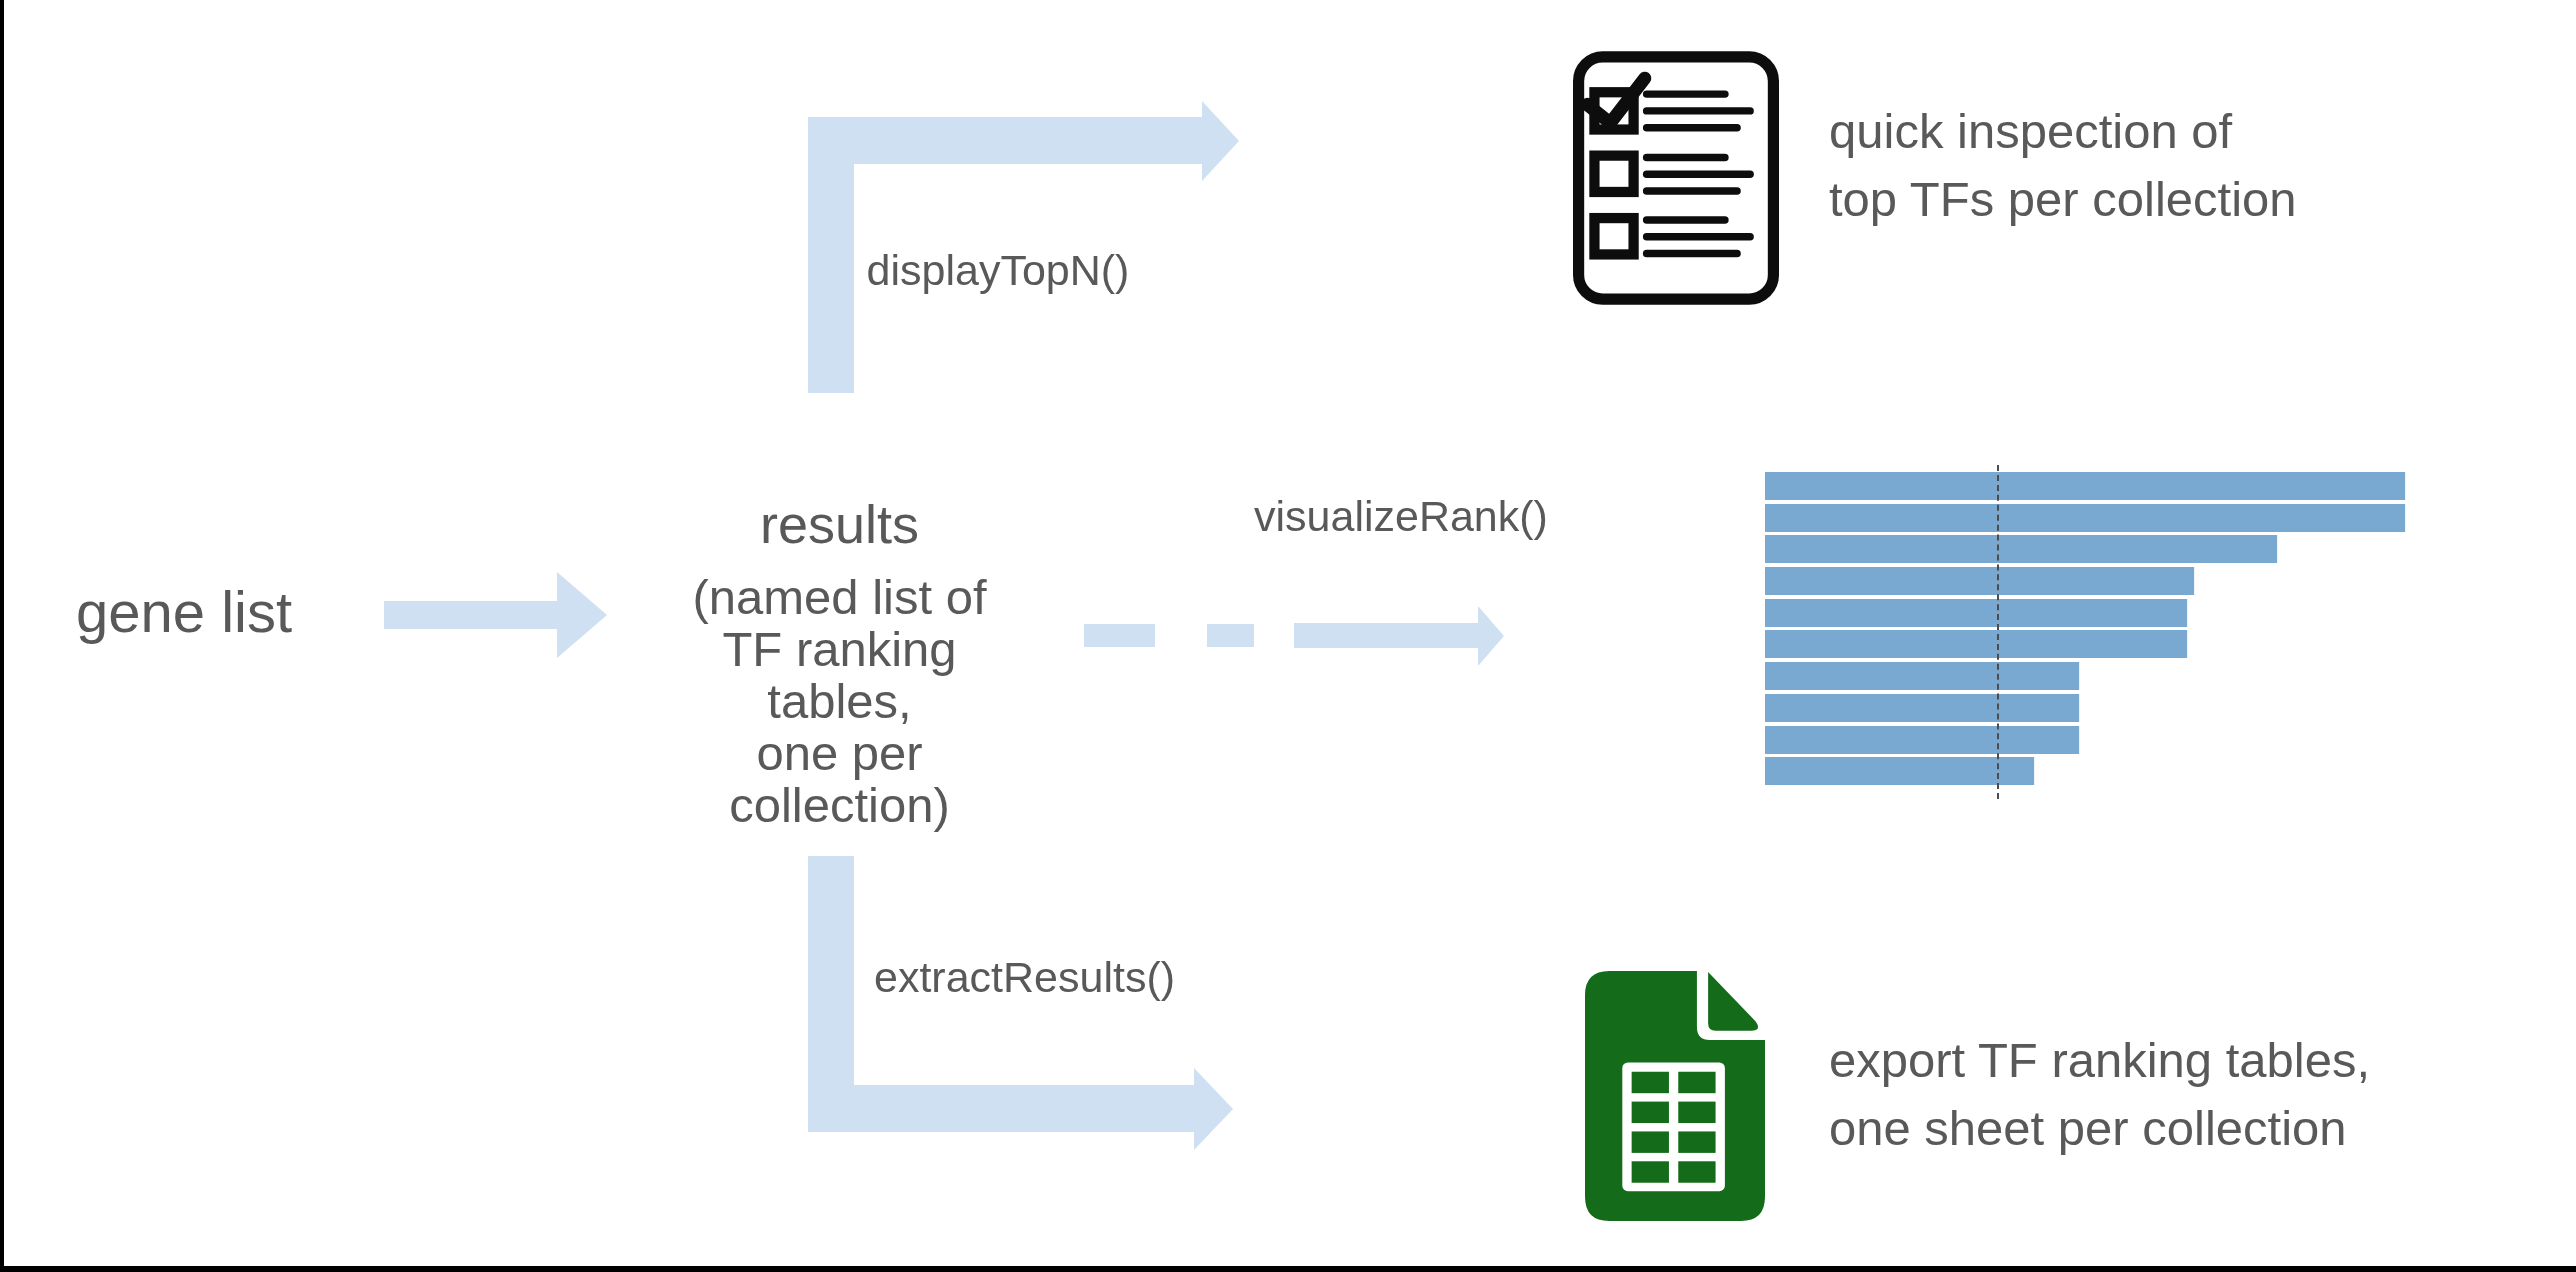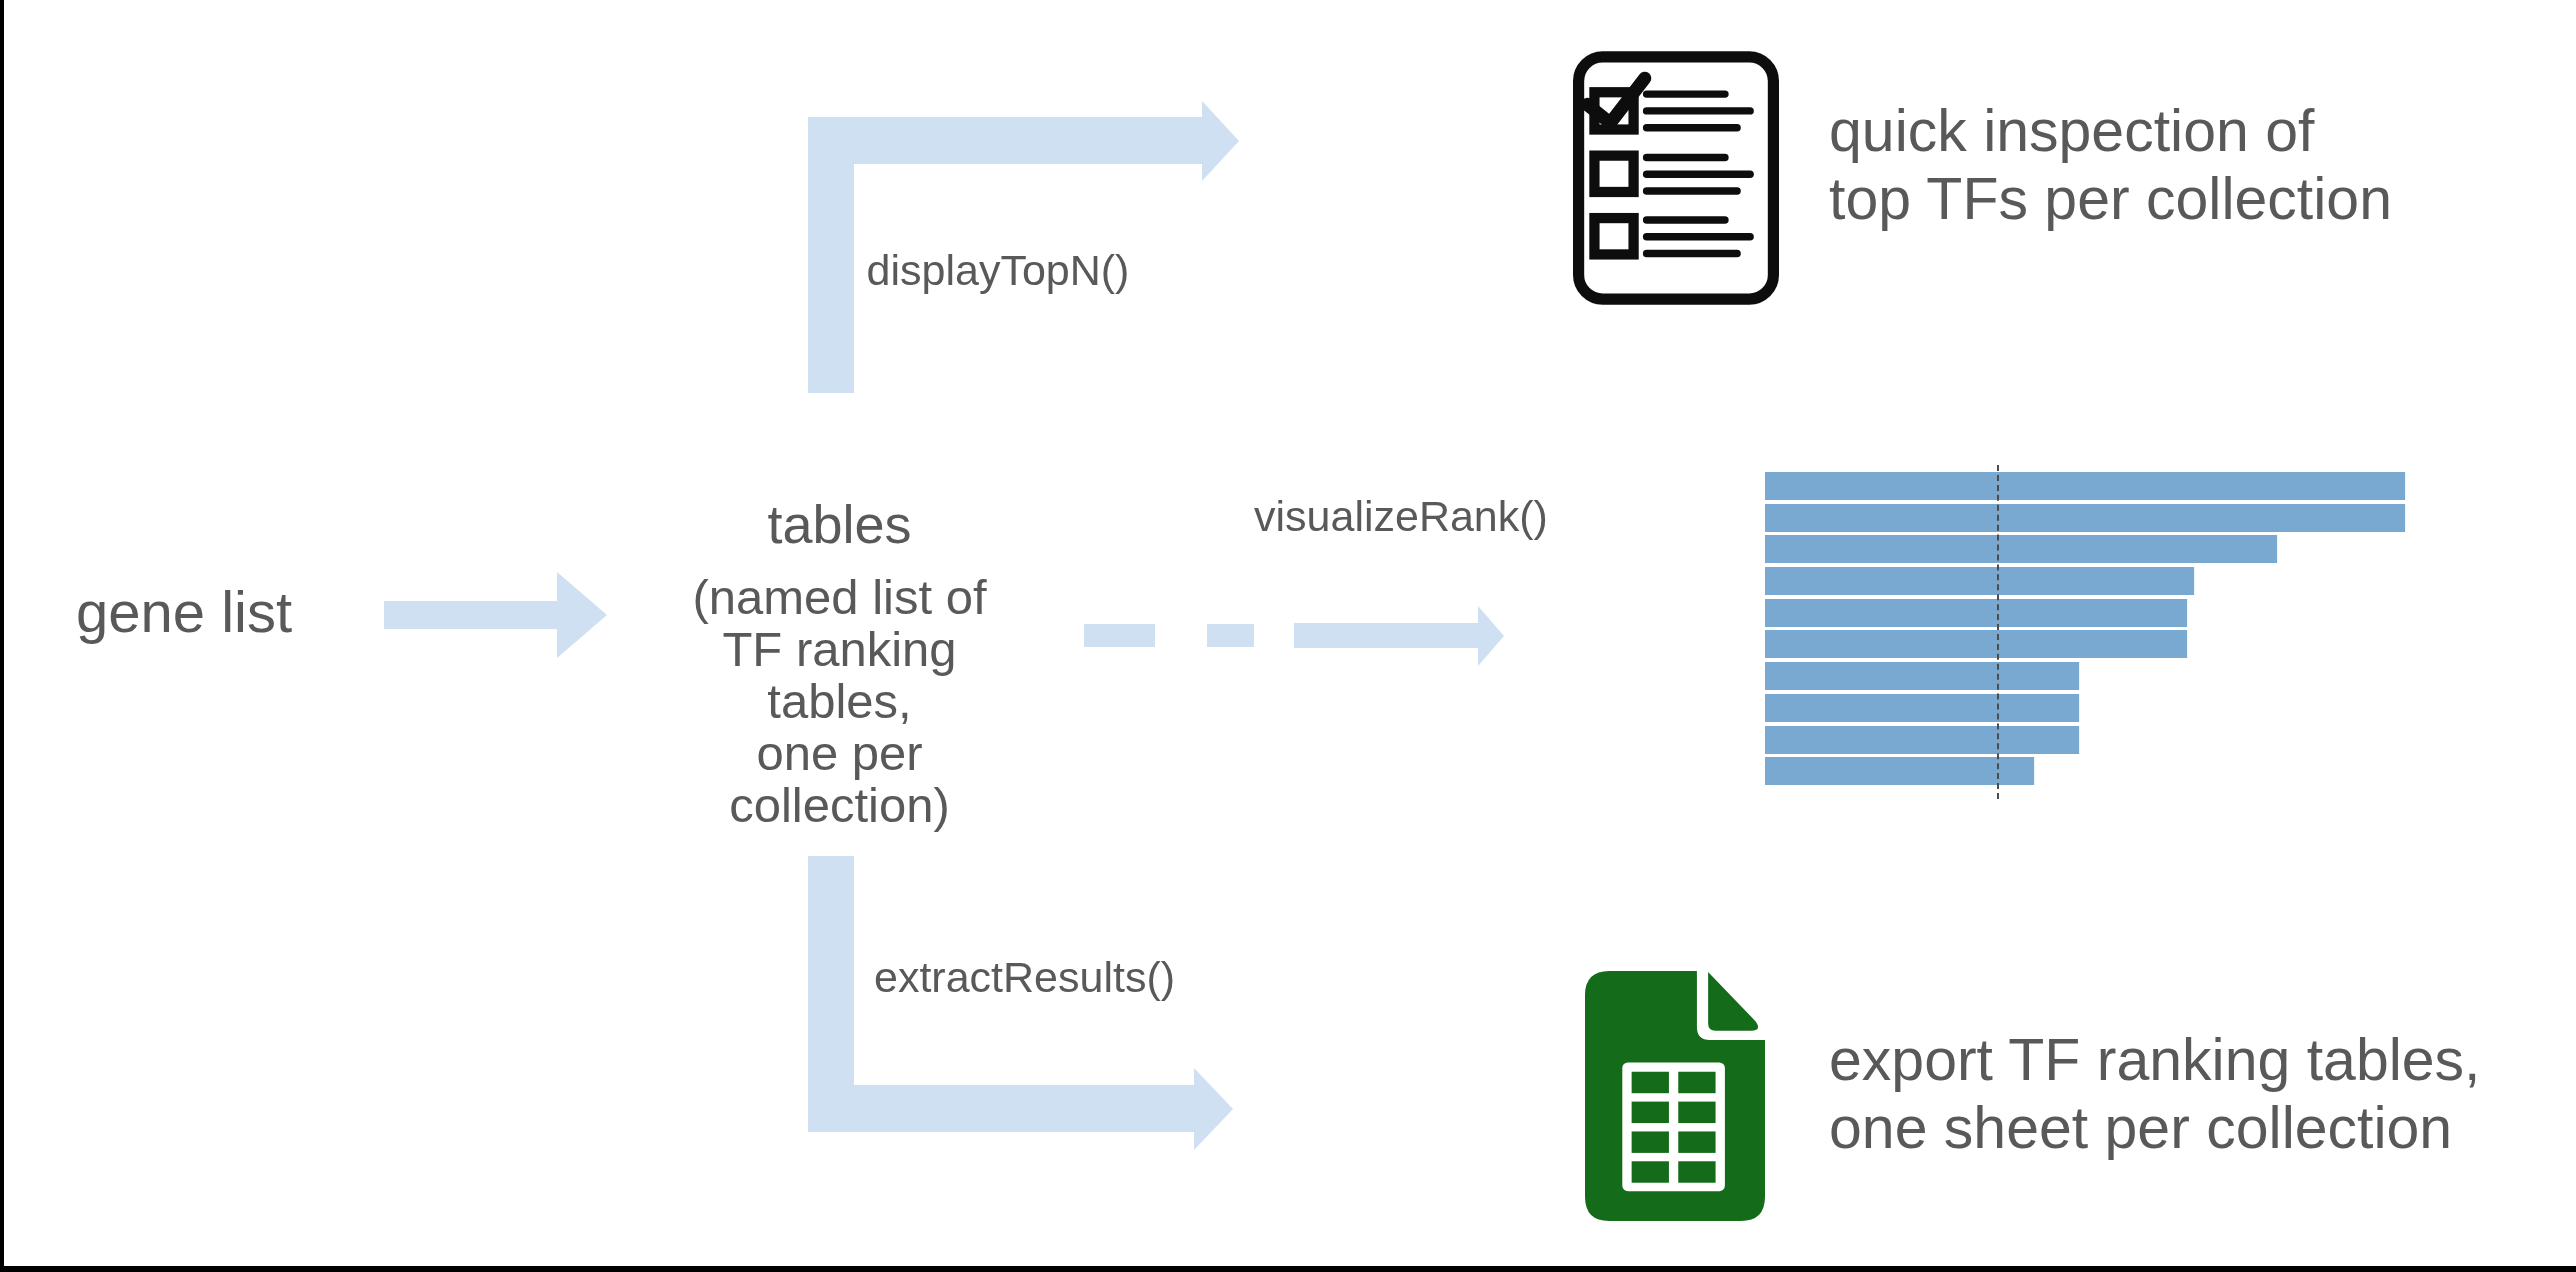--- a/index.html
+++ b/index.html
@@ -21,21 +21,21 @@
   .lbl-query{left:328px;top:497px;width:317px;}
   .lbl-displaytopn{left:858px;top:246px;width:280px;}
   .lbl-visualizerank{left:1254px;top:492px;width:280px;text-align:right;}
   .lbl-extractresults{left:874px;top:953px;width:280px;}
 
   .results-block{position:absolute;left:653px;top:494px;width:373px;text-align:center;}
   .results-title{font-size:54px;line-height:60px;}
   .results-sub{font-size:49px;line-height:52px;margin-top:17px;}
   .results-sub p{margin:0;}
 
-  .caption{position:absolute;font-size:59px;line-height:68px;color:#595959;}
+  .caption{position:absolute;font-size:49px;line-height:68px;color:#595959;}
   .caption p{margin:0;white-space:nowrap;}
   .caption-top{left:1829px;top:97px;}
   .caption-bottom{left:1829px;top:1026px;}
 
   
   .shaft{position:absolute;background:#cfe0f2;}
   .ah{position:absolute;width:0;height:0;border-style:solid;border-color:transparent;}
   .ah-right{border-left-color:#cfe0f2;border-right-width:0 !important;}
 
   
@@ -72,21 +72,21 @@
 <body>
 
 <div class="canvas">
 
   <div class="lbl lbl-genelist">gene list</div>
 
   <div class="shaft arr-gene-shaft"></div>
   <div class="ah ah-right arr-gene-head"></div>
 
   <div class="results-block">
-    <div class="results-title">tables</div>
+    <div class="results-title">results</div>
     <div class="results-sub">
       <p>(named list of</p>
       <p>TF ranking tables,</p>
       <p>one per collection)</p>
     </div>
   </div>
 
   <div class="shaft arr-top-v"></div>
   <div class="shaft arr-top-h"></div>
   <div class="ah ah-right arr-top-head"></div>

